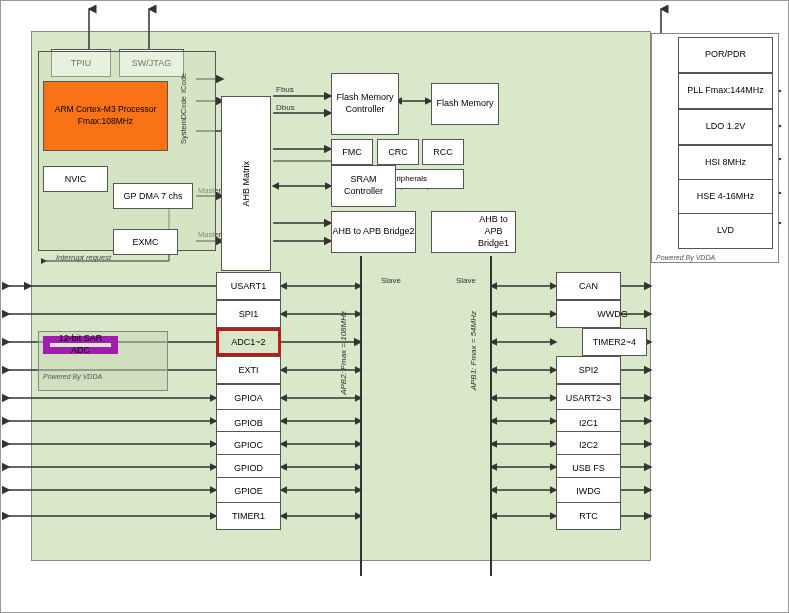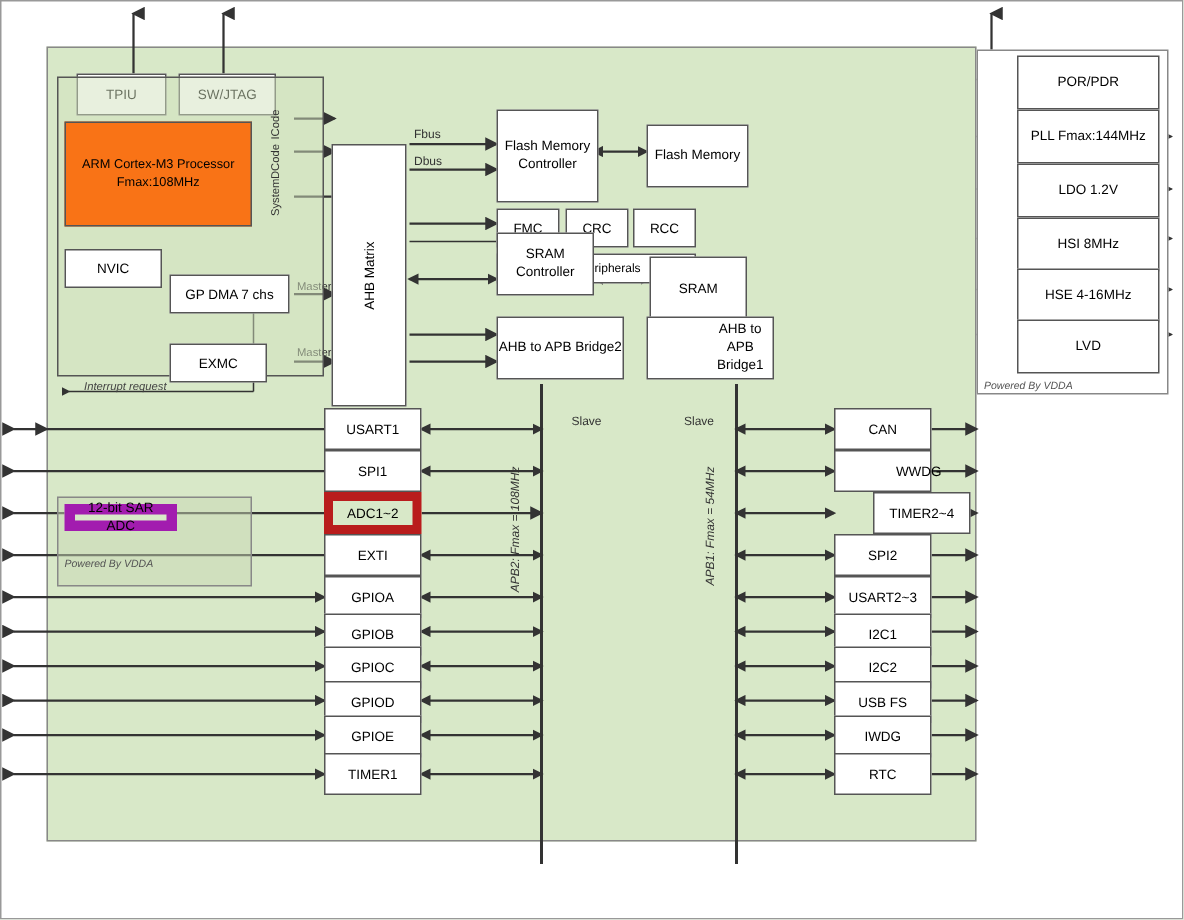--- a/index.html
+++ b/index.html
@@ -336,28 +336,25 @@
   </div>
 
   <div class="box" style="top:138px; left:421px; width:42px; height:26px;">
     <span>RCC</span>
   </div>
 
   <div class="box" style="top:168px; left:330px; width:133px; height:20px; font-size:8px;">
     <span>AHB Peripherals</span>
   </div>
 
-  <div class="box" style="top:154px; left:330px; width:65px; height:42px;">
+  <div class="box" style="top:164px; left:330px; width:65px; height:42px;">
     <span style="text-align:center; line-height:1.3;">SRAM
 Controller</span>
   </div>
 
-  <div class="box" style="top:170px; left:432px; width:65px; height:42px;">
-    <span>SRAM</span>
-  </div>
 
   <div class="box" style="top:210px; left:330px; width:85px; height:42px;">
     <span style="text-align:center; line-height:1.3;">AHB to APB
 Bridge2</span>
   </div>
 
   <div class="box" style="top:210px; left:430px; width:85px; height:42px;">
     <span style="text-align:center; line-height:1.3;padding-left:40px;">AHB to APB
 Bridge1</span>
   </div>
@@ -371,21 +368,21 @@
   </div>
 
   <div class="box" style="top:271px; left:215px; width:65px; height:28px;">
     <span>USART1</span>
   </div>
 
   <div class="box" style="top:299px; left:215px; width:65px; height:28px;">
     <span>SPI1</span>
   </div>
 
-  <div class="box-green" style="top:327px; left:215px; width:65px; height:28px; border:6px solid #b91c1c;">
+  <div class="box-green" style="top:327px; left:215px; width:65px; height:28px; border:3px solid #b91c1c;">
     <span>ADC1~2</span>
   </div>
 
   <div class="box" style="top:355px; left:215px; width:65px; height:28px;">
     <span>EXTI</span>
   </div>
 
   <div class="box" style="top:383px; left:215px; width:65px; height:28px;">
     <span>GPIOA</span>
   </div>

